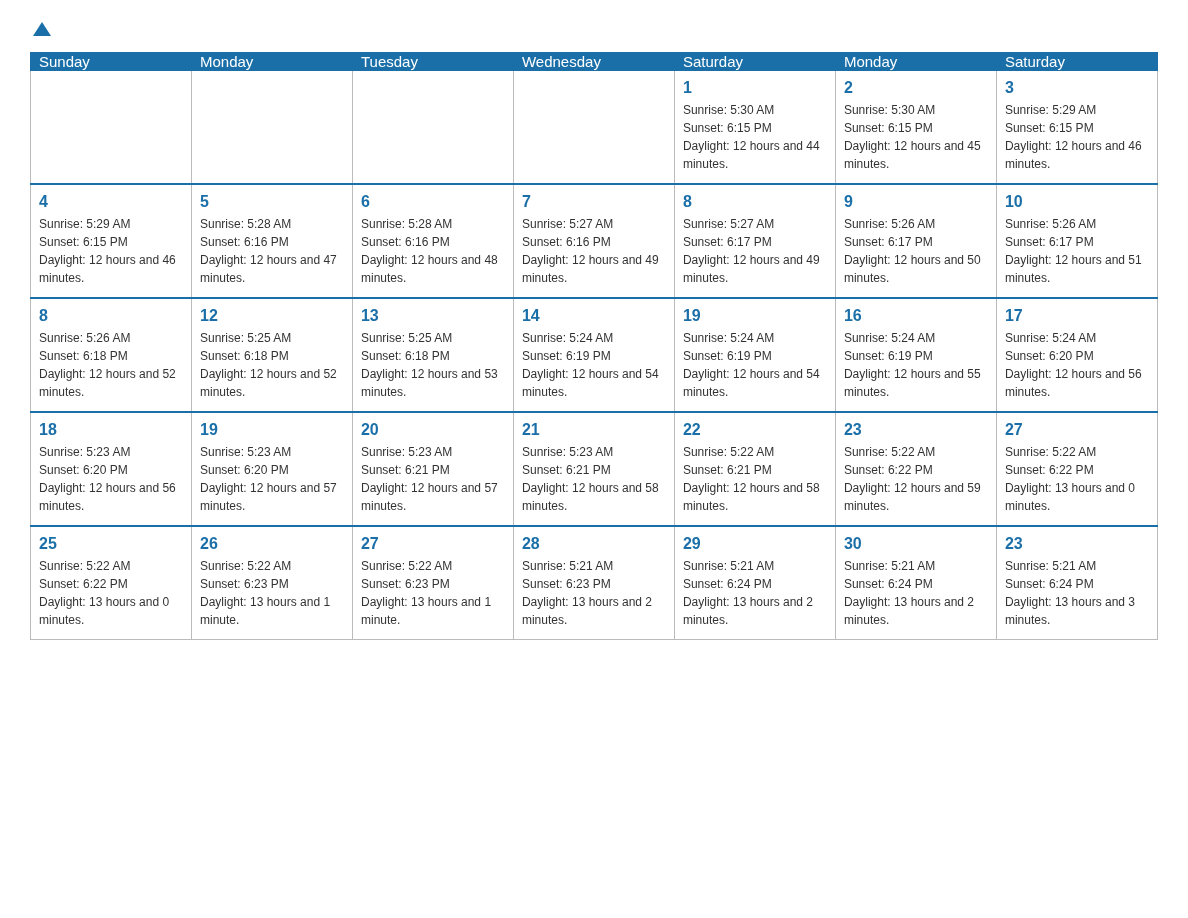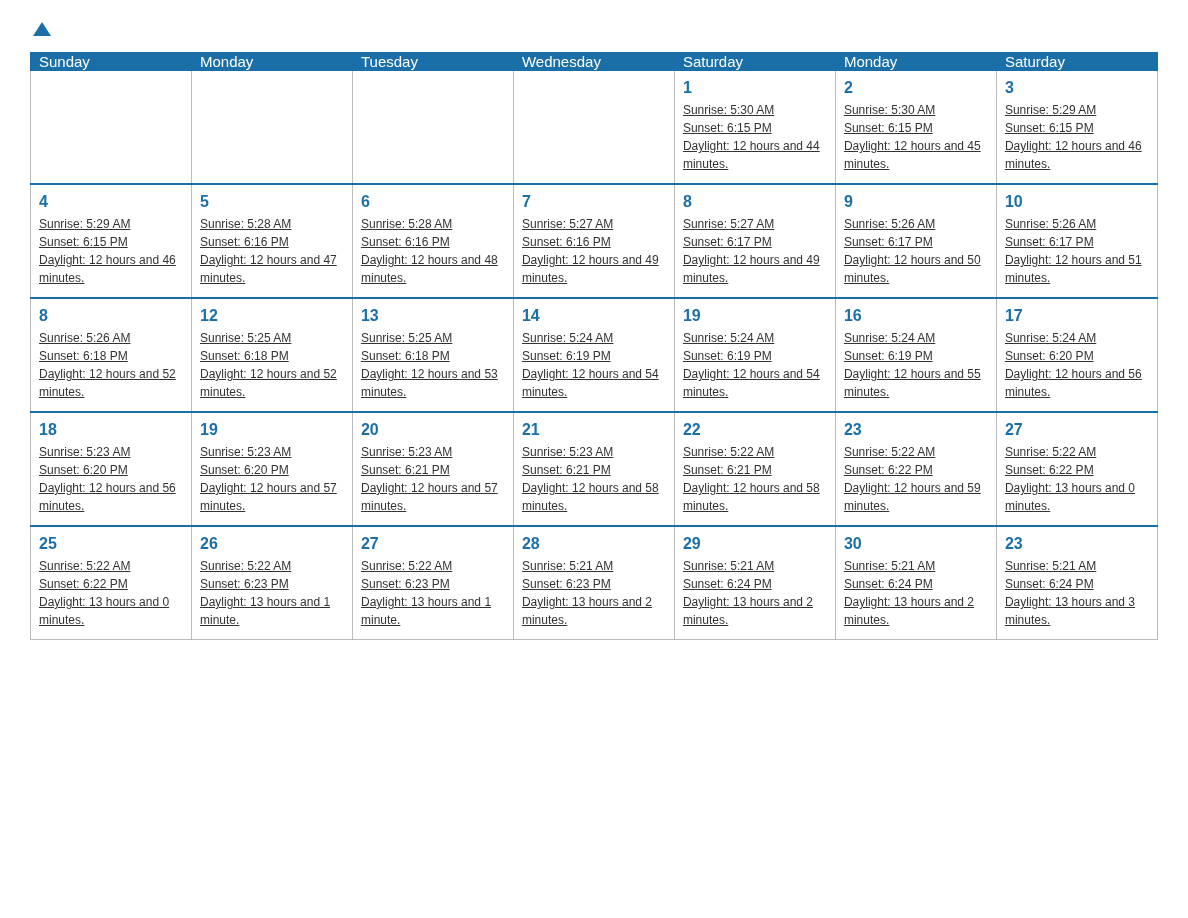--- a/index.html
+++ b/index.html
@@ -69,21 +69,20 @@
       font-size: 16px;
       font-weight: bold;
       color: #1a6fa8;
       display: block;
       margin-bottom: 4px;
     }
     .day-info {
       font-size: 12px;
       color: #333;
       line-height: 1.5;
-      text-decoration: underline;
     }
     .empty-cell {
       background: #fff;
     }
     .row-separator td {
       border-top: 2px solid #1a6fa8;
     }
   </style>
 </head>
 <body>

